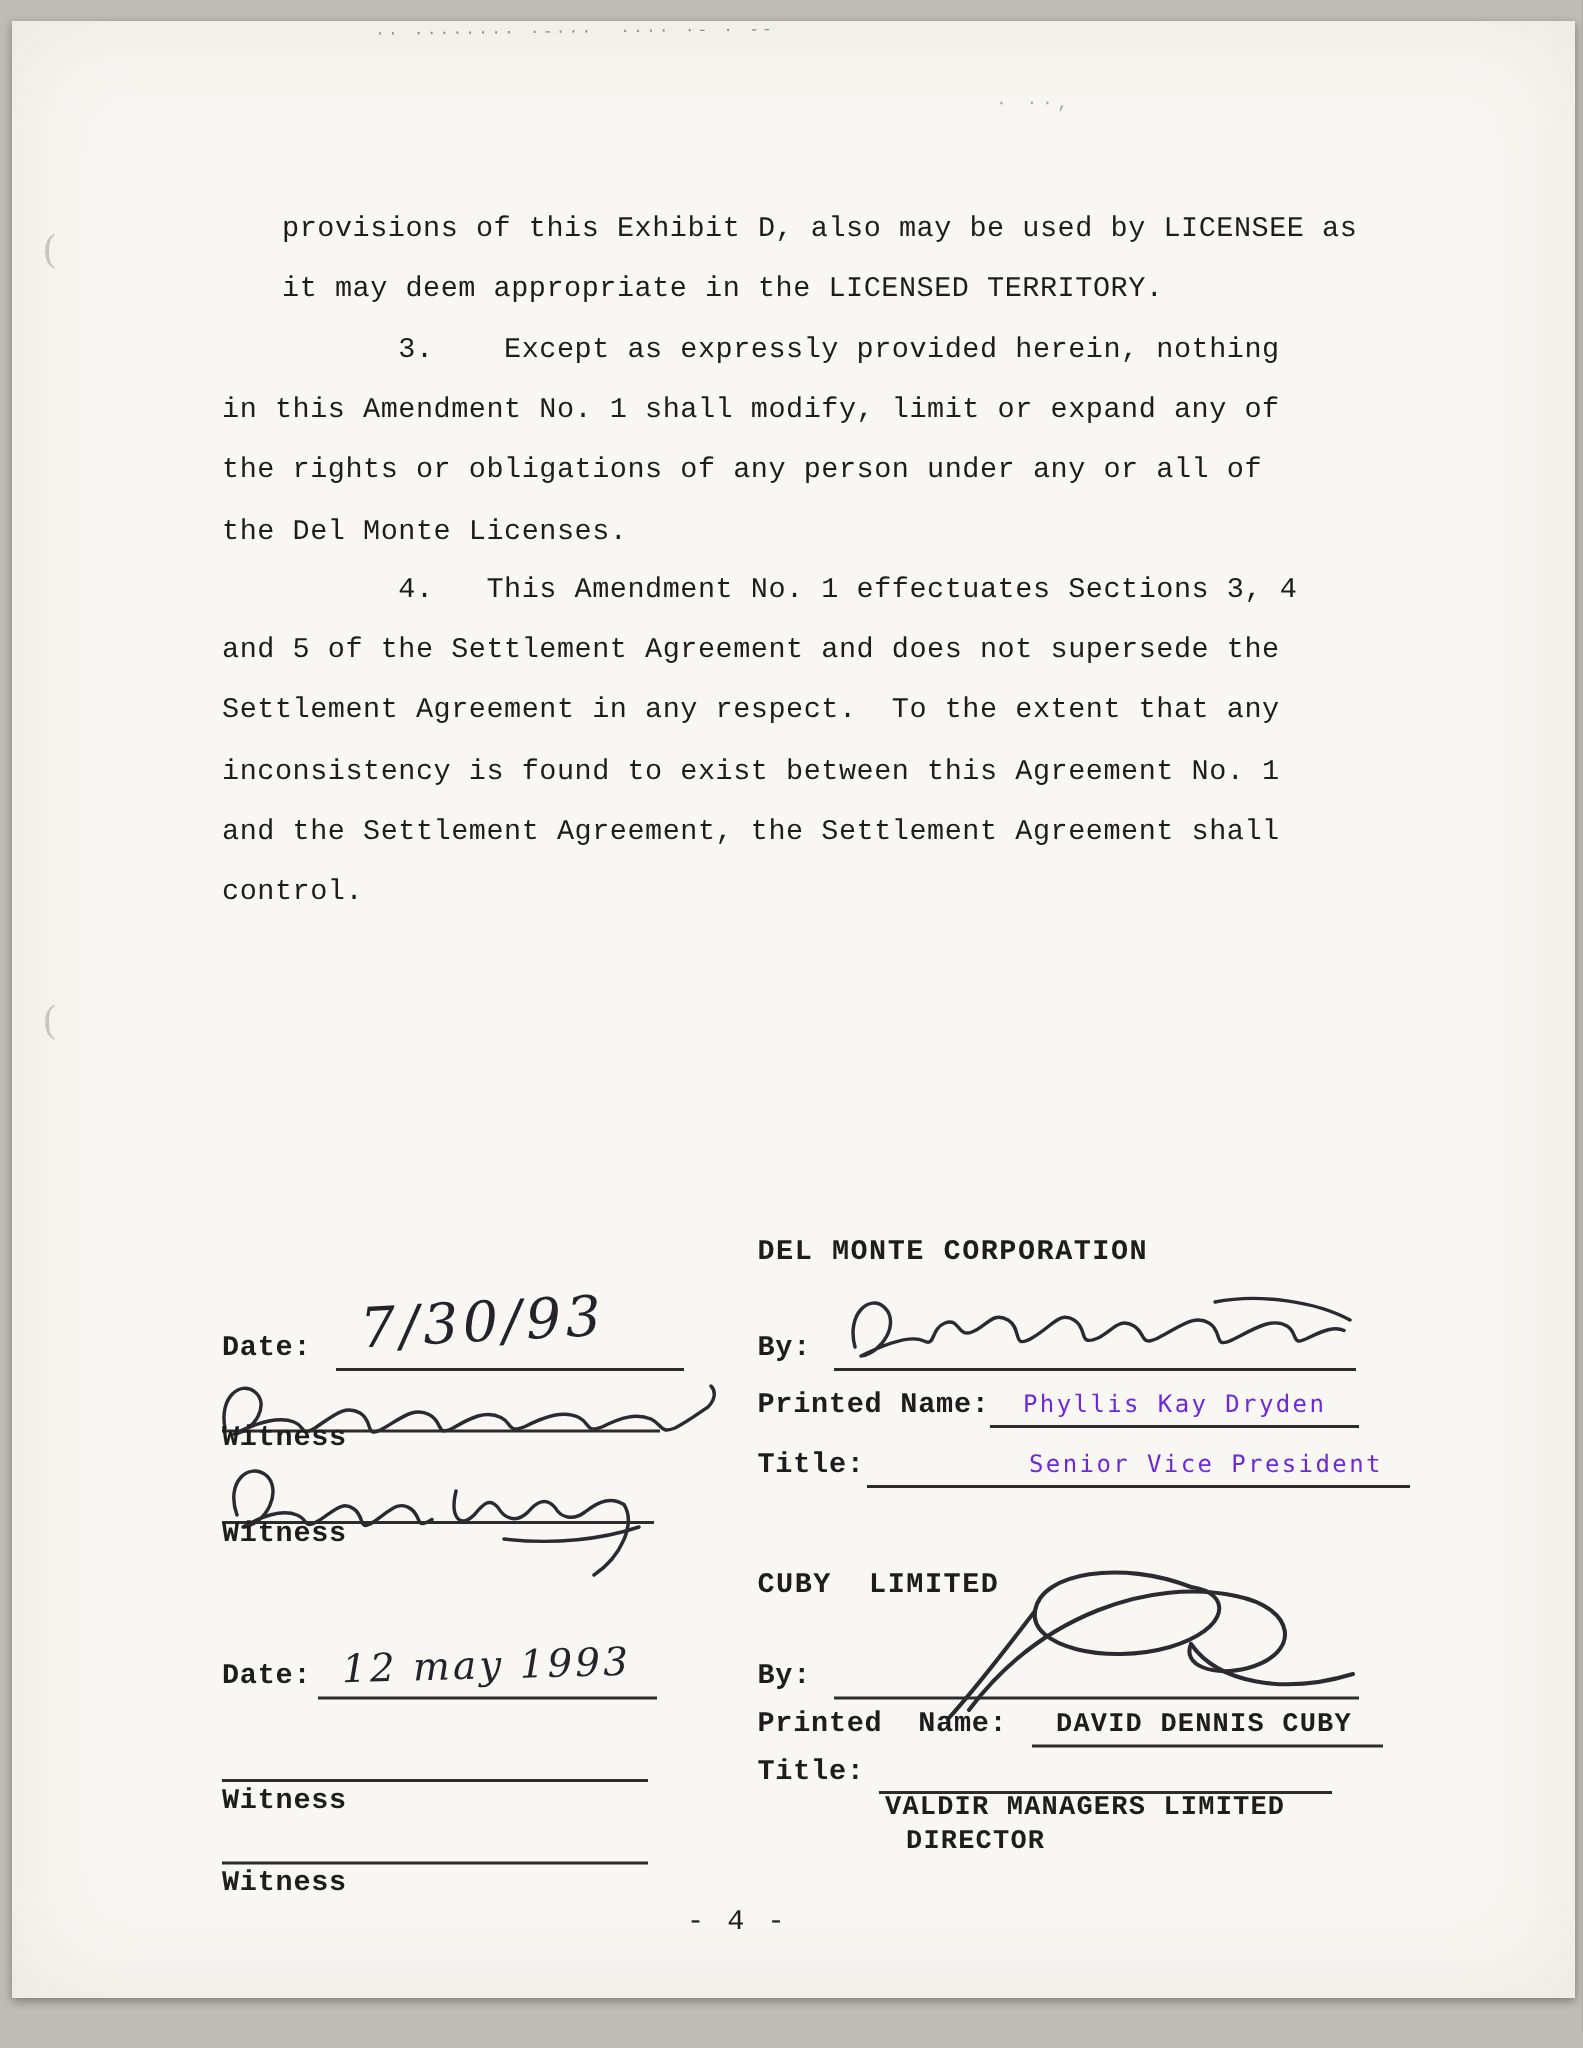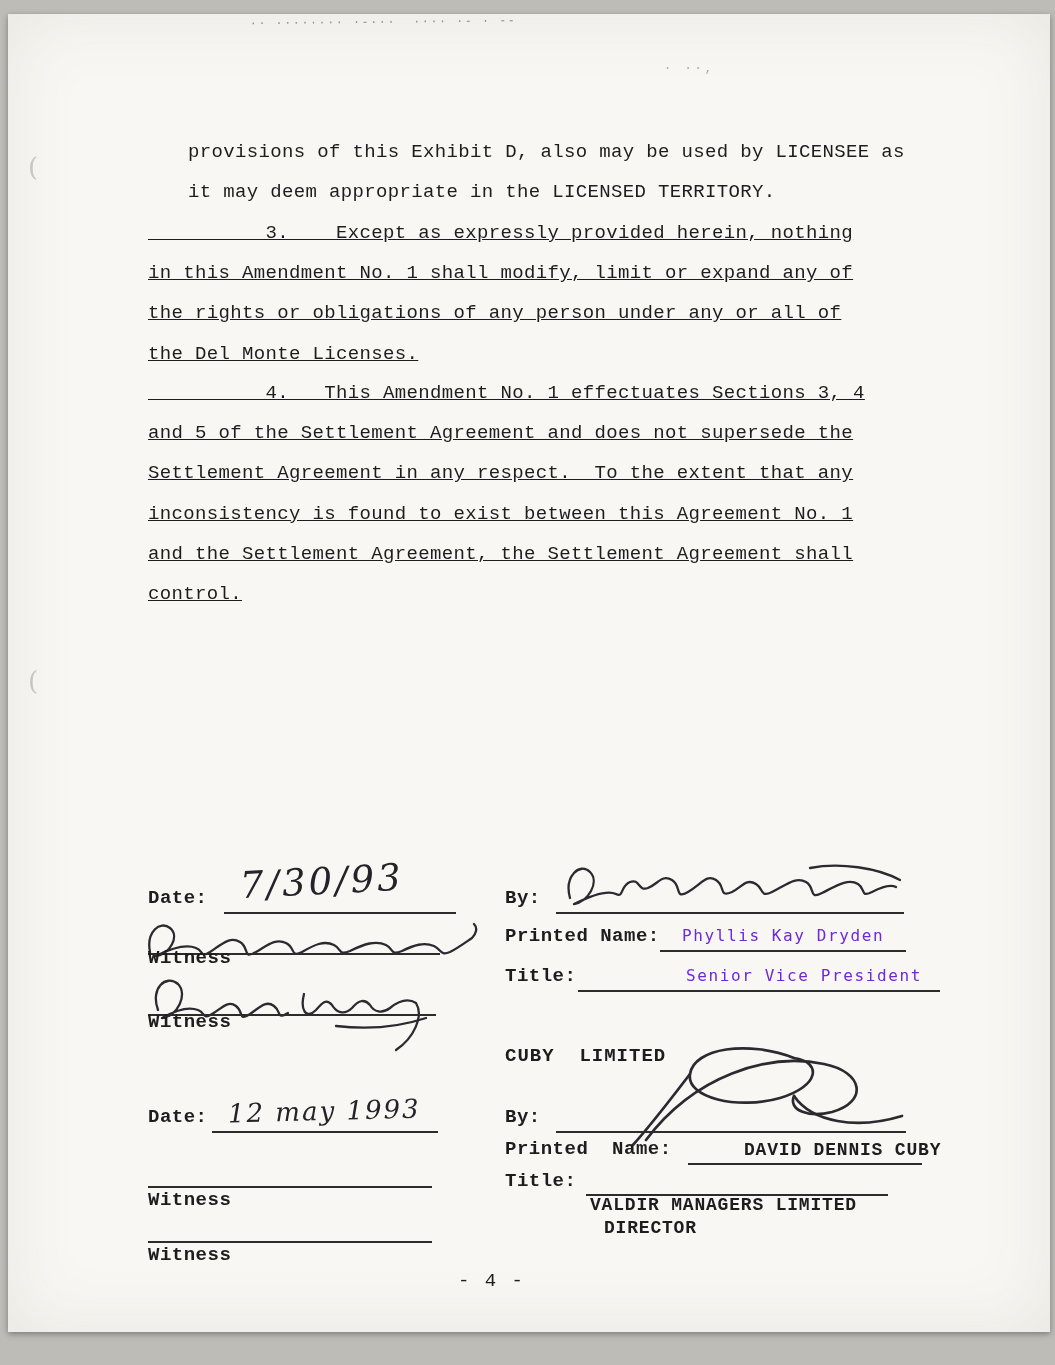--- a/index.html
+++ b/index.html
@@ -54,31 +54,32 @@
 <div class="scan">
   <div class="paper"></div>
 
   <div class="abs artifact" style="left:250px; top:16px; transform:rotate(-0.6deg);">·· ········ ·-···  ···· ·- · --</div>
   <div class="abs corner-dot" style="left:664px; top:62px;">· ··,</div>
   <div class="abs margin-mark" style="left:28px; top:152px;">(</div>
   <div class="abs margin-mark" style="left:28px; top:666px;">(</div>
 
   <div class="abs typed body-text" style="left:148px; top:132px;margin-left:40px;">provisions of this Exhibit D, also may be used by LICENSEE as
 it may deem appropriate in the LICENSED TERRITORY.</div>
-  <div class="abs typed body-text" style="left:148px; top:213px;text-decoration:underline;">          3.    Except as expressly provided herein, nothing
+  <div class="abs typed body-text" style="left:148px; top:213px;">          3.    Except as expressly provided herein, nothing
 in this Amendment No. 1 shall modify, limit or expand any of
 the rights or obligations of any person under any or all of
 the Del Monte Licenses.</div>
-  <div class="abs typed body-text" style="left:148px; top:373px;text-decoration:underline;">          4.   This Amendment No. 1 effectuates Sections 3, 4
+  <div class="abs typed body-text" style="left:148px; top:373px;">          4.   This Amendment No. 1 effectuates Sections 3, 4
 and 5 of the Settlement Agreement and does not supersede the
 Settlement Agreement in any respect.  To the extent that any
 inconsistency is found to exist between this Agreement No. 1
 and the Settlement Agreement, the Settlement Agreement shall
 control.</div>
 
+  <div class="abs typed heading" style="left:505px; top:822px;">DEL MONTE CORPORATION</div>
 
   <div class="abs typed label" style="left:148px; top:886px;">Date:</div>
   <div class="abs hand hand-date1" style="left:240px; top:860px;">7/30/93</div>
   <div class="abs line" style="left:224px; top:912px; width:232px;"></div>
 
   <div class="abs typed label" style="left:505px; top:886px;">By:</div>
   <div class="abs line" style="left:556px; top:912px; width:348px;"></div>
   <svg class="abs sig" style="left:560px; top:854px;" width="345" height="60" viewBox="0 0 345 60">
     <path d="M10 44 C4 22 20 8 30 18 C40 28 28 48 14 50 C34 40 48 36 56 40 C64 44 60 32 70 28 C80 24 78 38 88 34 C98 30 102 20 112 26 C122 32 114 46 128 38 C142 30 146 20 156 26 C166 32 158 44 172 38 C182 33 186 24 196 30 C204 35 200 44 212 38 C226 31 236 22 246 28 C256 34 248 46 262 39 C276 32 288 24 298 30 C306 35 300 44 312 38 C322 33 330 30 336 33"></path>
     <path d="M250 14 C280 8 318 14 340 26"></path>
@@ -115,21 +116,21 @@
   </svg>
 
   <div class="abs typed label" style="left:148px; top:1105px;">Date:</div>
   <div class="abs hand hand-date2" style="left:228px; top:1096px;">12 may 1993</div>
   <div class="abs line" style="left:212px; top:1131px; width:226px;"></div>
 
   <div class="abs typed label" style="left:505px; top:1105px;">By:</div>
   <div class="abs line" style="left:556px; top:1131px; width:350px;"></div>
 
   <div class="abs typed label" style="left:505px; top:1137px;">Printed  Name:</div>
-  <div class="abs typed typed-caps" style="left:744px; top:1138px;">DAVID DENNIS CUBY</div>
+  <div class="abs typed typed-caps" style="left:704px; top:1138px;">DAVID DENNIS CUBY</div>
   <div class="abs line" style="left:688px; top:1163px; width:234px;"></div>
 
   <div class="abs typed label" style="left:505px; top:1169px;">Title:</div>
   <div class="abs line" style="left:586px; top:1194px; width:302px;"></div>
   <div class="abs typed typed-caps" style="left:590px; top:1193px;">VALDIR MANAGERS LIMITED</div>
   <div class="abs typed typed-caps" style="left:604px; top:1216px;">DIRECTOR</div>
 
   <div class="abs line" style="left:148px; top:1186px; width:284px;"></div>
   <div class="abs typed label" style="left:148px; top:1188px;">Witness</div>
 

